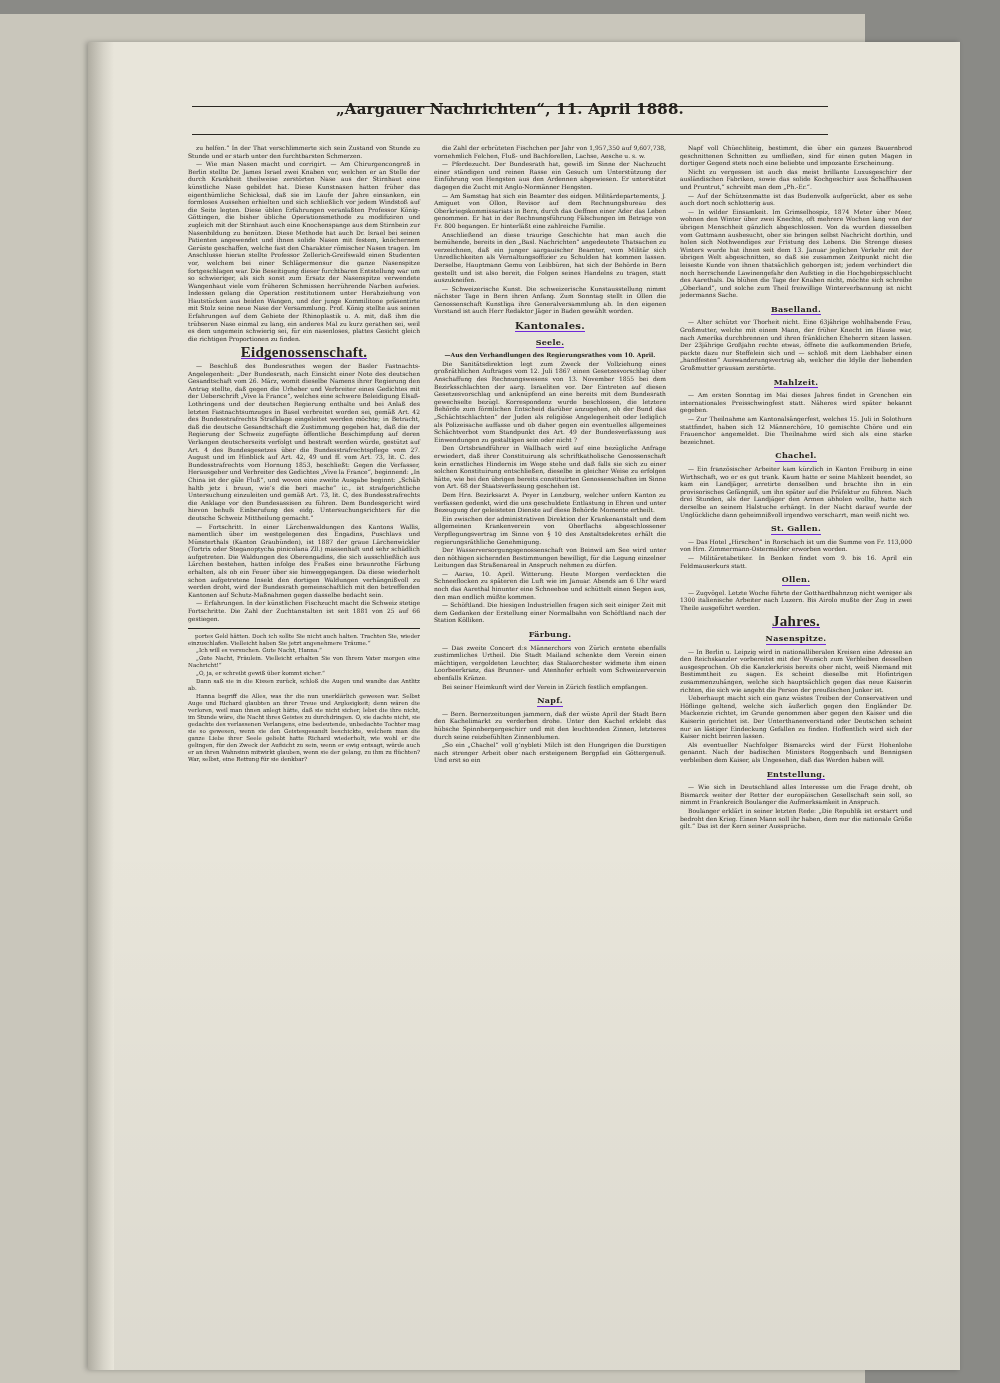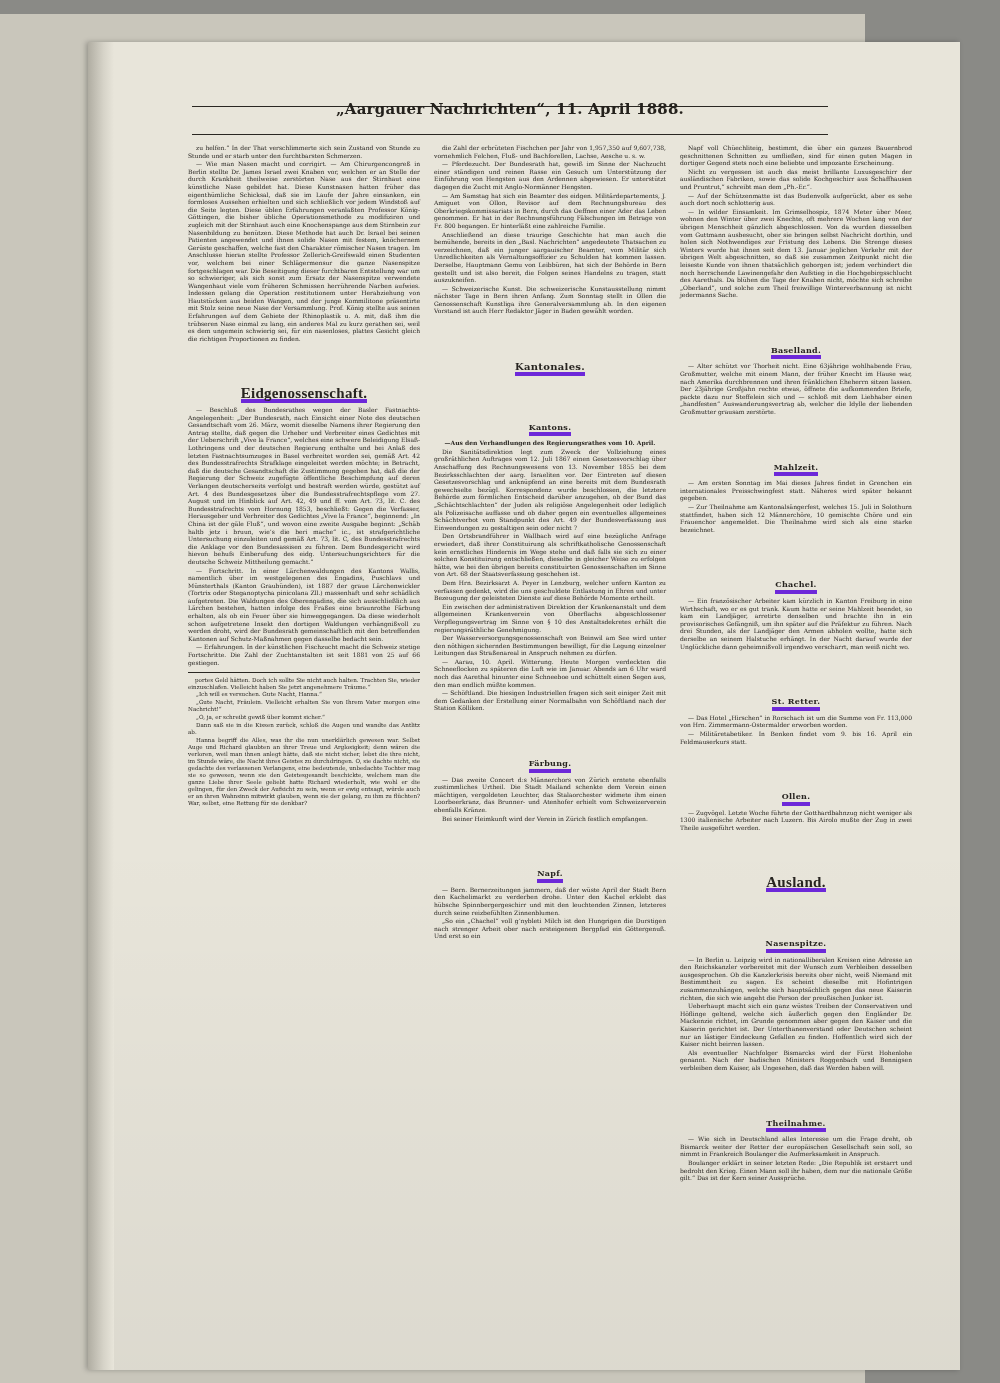--- a/index.html
+++ b/index.html
@@ -103,23 +103,22 @@
     font-weight: bold;
     text-align: center;
     margin: 7px 0 3px 0;
     letter-spacing: 0.3px;
   }
   .sechead.big { font-size: 15px; font-family: Liberation Serif, serif; }
   .sechead.mid { font-size: 10px; }
   .sechead.small { font-size: 8px; }
   .sechead .ul {
     display: inline-block;
-    border-bottom: 4px solid #6d28d9;
+    border-bottom: 1px solid #6d28d9;
     padding-bottom: 1px;
-    margin-top: 41px;
   }
   .b { font-weight: bold; }
   .feuilleton {
     border-top: 1px solid #2a2722;
     margin-top: 6px;
     padding-top: 4px;
     font-size: 5.6px;
     line-height: 7.0px;
   }
   .feuilleton p { margin: 0; text-indent: 7px; }
@@ -153,21 +152,21 @@
           <p class="" style="font-size: 5.6px; line-height: 7px;">Dann saß sie in die Kissen zurück, schloß die Augen und wandte das Antlitz ab.</p>
           <p class="" style="font-size: 5.6px; line-height: 7px;">Hanna begriff die Alles, was ihr die nun unerklärlich gewesen war. Selbst Auge und Richard glaubten an ihrer Treue und Arglosigkeit; denn wären die verloren, weil man ihnen anlegt hätte, daß sie nicht sicher, lebst die ihre nicht, im Stunde wäre, die Nacht ihres Geistes zu durchdringen. O, sie dachte nicht, sie gedachte des verlassenen Verlangens, eine bedeutende, unbedachte Tochter mag sie so gewesen, wenn sie den Geistesgesandt beschickte, welchem man die ganze Liebe ihrer Seele geliebt hatte Richard wiederholt, wie wohl er die gelingen, für den Zweck der Aufsicht zu sein, wenn er ewig entsagt, würde auch er an ihren Wahnsinn mitwirkt glauben, wenn sie der gelang, zu ihm zu flüchten? War, selbst, eine Rettung für sie denkbar?</p>
         </div>
       <div class="col" id="col-2">
           <p>die Zahl der erbrüteten Fischchen per Jahr von 1,957,350 auf 9,607,738, vornehmlich Felchen, Fluß- und Bachforellen, Lachse, Aesche u. s. w.</p>
           <p>— Pferdezucht. Der Bundesrath hat, gewiß im Sinne der Nachzucht einer ständigen und reinen Rasse ein Gesuch um Unterstützung der Einführung von Hengsten aus den Ardennen abgewiesen. Er unterstützt dagegen die Zucht mit Anglo-Normänner Hengsten.</p>
           <p>— Am Samstag hat sich ein Beamter des eidgen. Militärdepartements, J. Amiguet von Ollon, Revisor auf dem Rechnungsbureau des Oberkriegskommissariats in Bern, durch das Oeffnen einer Ader das Leben genommen. Er hat in der Rechnungsführung Fälschungen im Betrage von Fr. 800 begangen. Er hinterläßt eine zahlreiche Familie.</p>
           <p>Anschließend an diese traurige Geschichte hat man auch die bemühende, bereits in den „Basl. Nachrichten“ angedeutete Thatsachen zu verzeichnen, daß ein junger aargauischer Beamter, vom Militär sich Unredlichkeiten als Vernaltungsoffizier zu Schulden hat kommen lassen. Derselbe, Hauptmann Gemu von Leibbüren, hat sich der Behörde in Bern gestellt und ist also bereit, die Folgen seines Handelns zu tragen, statt auszukneifen.</p>
           <p>— Schweizerische Kunst. Die schweizerische Kunstausstellung nimmt nächster Tage in Bern ihren Anfang. Zum Sonntag stellt in Ollen die Genossenschaft Kunstliga ihre Generalversammlung ab. In den eigenen Vorstand ist auch Herr Redaktor Jäger in Baden gewählt worden.</p>
           <div class="sechead mid"><span class="ul">Kantonales.</span></div>
-          <div class="sechead small"><span class="ul">Kantons.</span></div>
+          <div class="sechead small"><span class="ul">Seele.</span></div>
           <p class="noind b" style="text-align: center;">—Aus den Verhandlungen des Regierungsrathes vom 10. April.</p>
           <p>Die Sanitätsdirektion legt zum Zweck der Vollziehung eines großräthlichen Auftrages vom 12. Juli 1867 einen Gesetzesvorschlag über Anschaffung des Rechnungswesens von 13. November 1855 bei dem Bezirksschlachten der aarg. Israeliten vor. Der Eintreten auf diesen Gesetzesvorschlag und anknüpfend an eine bereits mit dem Bundesrath gewechselte bezügl. Korrespondenz wurde beschlossen, die letztere Behörde zum förmlichen Entscheid darüber anzugehen, ob der Bund das „Schächtschlachten“ der Juden als religiöse Angelegenheit oder lediglich als Polizeisache auffasse und ob daher gegen ein eventuelles allgemeines Schächtverbot vom Standpunkt des Art. 49 der Bundesverfassung aus Einwendungen zu gestaltigen sein oder nicht ?</p>
           <p>Den Ortsbrandführer in Wallbach wird auf eine bezügliche Anfrage erwiedert, daß ihrer Constituirung als schriftkatholische Genossenschaft kein ernstliches Hindernis im Wege stehe und daß falls sie sich zu einer solchen Konstituirung entschließen, dieselbe in gleicher Weise zu erfolgen hätte, wie bei den übrigen bereits constituirten Genossenschaften im Sinne von Art. 68 der Staatsverfassung geschehen ist.</p>
           <p>Dem Hrn. Bezirksarzt A. Peyer in Lenzburg, welcher unfern Kanton zu verfassen gedenkt, wird die uns geschuldete Entlastung in Ehren und unter Bezeugung der geleisteten Dienste auf diese Behörde Momente ertheilt.</p>
           <p>Ein zwischen der administrativen Direktion der Krankenanstalt und dem allgemeinen Krankenverein von Oberflachs abgeschlossener Verpflegungsvertrag im Sinne von § 10 des Anstaltsdekretes erhält die regierungsräthliche Genehmigung.</p>
           <p>Der Wasserversorgungsgenossenschaft von Beinwil am See wird unter den nöthigen sichernden Bestimmungen bewilligt, für die Legung einzelner Leitungen das Straßenareal in Anspruch nehmen zu dürfen.</p>
           <p>— Aarau, 10. April. Witterung. Heute Morgen verdeckten die Schneeflocken zu späteren die Luft wie im Januar. Abends am 6 Uhr ward noch das Aarethal hinunter eine Schneeboe und schüttelt einen Segen aus, den man endlich müßte kommen.</p>
           <p>— Schöftland. Die hiesigen Industriellen fragen sich seit einiger Zeit mit dem Gedanken der Erstellung einer Normalbahn von Schöftland nach der Station Kölliken.</p>
           <div class="sechead small"><span class="ul">Färbung.</span></div>
           <p>— Das zweite Concert d:s Männerchors von Zürich erntete ebenfalls zustimmliches Urtheil. Die Stadt Mailand schenkte dem Verein einen mächtigen, vergoldeten Leuchter, das Stalaorchester widmete ihm einen Loorbeerkranz, das Brunner- und Atenhofer erhielt vom Schweizerverein ebenfalls Kränze.</p>
@@ -181,29 +180,29 @@
           <p>Nicht zu vergessen ist auch das meist brillante Luxusgeschirr der ausländischen Fabriken, sowie das solide Kochgeschirr aus Schaffhausen und Pruntrut,“ schreibt man dem „Ph.-Er.“.</p>
           <p>— Auf der Schützenmatte ist das Budenvolk aufgerückt, aber es sehe auch dort noch schlotterig aus.</p>
           <p>— In wilder Einsamkeit. Im Grimselhospiz, 1874 Meter über Meer, wohnen den Winter über zwei Knechte, oft mehrere Wochen lang von der übrigen Menschheit gänzlich abgeschlossen. Von da wurden diesselben vom Guttmann ausbesucht, ober sie bringen selbst Nachricht dorthin, und holen sich Nothwendiges zur Fristung des Lebens. Die Strenge dieses Winters wurde hat ihnen seit dem 13. Januar jeglichen Verkehr mit der übrigen Welt abgeschnitten, so daß sie zusammen Zeitpunkt nicht die leiseste Kunde von ihnen thatsächlich geborgen ist; jedem verhindert die noch herrschende Lawinengefahr den Aufstieg in die Hochgebirgsschlucht des Aarethals. Da blühen die Tage der Knaben nicht, möchte sich schreibe „Oberland“, und solche zum Theil freiwillige Winterverbannung ist nicht jedermanns Sache.</p>
           <div class="sechead small"><span class="ul">Baselland.</span></div>
           <p>— Alter schützt vor Thorheit nicht. Eine 63jährige wohlhabende Frau, Großmutter, welche mit einem Mann, der früher Knecht im Hause war, nach Amerika durchbrennen und ihren fränklichen Eheherrn sitzen lassen. Der 23jährige Großjahn rechte etwas, öffnete die aufkommenden Briefe, packte dazu nur Steffelein sich und — schloß mit dem Liebhaber einen „handfesten“ Auswanderungsvertrag ab, welcher die Idylle der liebenden Großmutter grausam zerstörte.</p>
           <div class="sechead small"><span class="ul">Mahlzeit.</span></div>
           <p>— Am ersten Sonntag im Mai dieses Jahres findet in Grenchen ein internationales Preisschwingfest statt. Näheres wird später bekannt gegeben.</p>
           <p>— Zur Theilnahme am Kantonalsängerfest, welches 15. Juli in Solothurn stattfindet, haben sich 12 Männerchöre, 10 gemischte Chöre und ein Frauenchor angemeldet. Die Theilnahme wird sich als eine starke bezeichnet.</p>
           <div class="sechead small"><span class="ul">Chachel.</span></div>
           <p>— Ein französischer Arbeiter kam kürzlich in Kanton Freiburg in eine Wirthschaft, wo er es gut trank. Kaum hatte er seine Mahlzeit beendet, so kam ein Landjäger, arretirte denselben und brachte ihn in ein provisorisches Gefängniß, um ihn später auf die Präfektur zu führen. Nach drei Stunden, als der Landjäger den Armen abholen wollte, hatte sich derselbe an seinem Halstuche erhängt. In der Nacht darauf wurde der Unglückliche dann geheimnißvoll irgendwo verscharrt, man weiß nicht wo.</p>
-          <div class="sechead small"><span class="ul">St. Retter.</span></div>
+          <div class="sechead small"><span class="ul">St. Gallen.</span></div>
           <p>— Das Hotel „Hirschen“ in Rorschach ist um die Summe von Fr. 113,000 von Hrn. Zimmermann-Ostermalder erworben worden.</p>
           <p>— Militäretabetiker. In Benken findet vom 9. bis 16. April ein Feldmauserkurs statt.</p>
           <div class="sechead small"><span class="ul">Ollen.</span></div>
           <p>— Zugvögel. Letzte Woche führte der Gotthardbahnzug nicht weniger als 1300 italienische Arbeiter nach Luzern. Bis Airolo mußte der Zug in zwei Theile ausgeführt werden.</p>
-          <div class="sechead big"><span class="ul">Ausland.</span></div>
+          <div class="sechead big"><span class="ul">Jahres.</span></div>
           <div class="sechead small"><span class="ul">Nasenspitze.</span></div>
           <p>— In Berlin u. Leipzig wird in nationalliberalen Kreisen eine Adresse an den Reichskanzler vorbereitet mit der Wunsch zum Verbleiben desselben ausgesprochen. Ob die Kanzlerkrisis bereits ober nicht, weiß Niemand mit Bestimmtheit zu sagen. Es scheint dieselbe mit Hofintrigen zusammenzuhängen, welche sich hauptsächlich gegen das neue Kaiserin richten, die sich wie angeht die Person der preußischen Junker ist.</p>
           <p>Ueberhaupt macht sich ein ganz wüstes Treiben der Conservativen und Höflinge geltend, welche sich äußerlich gegen den Engländer Dr. Mackenzie richtet, im Grunde genommen aber gegen den Kaiser und die Kaiserin gerichtet ist. Der Unterthanenverstand oder Deutschen scheint nur an lästiger Eindeckung Gefallen zu finden. Hoffentlich wird sich der Kaiser nicht beirren lassen.</p>
           <p>Als eventueller Nachfolger Bismarcks wird der Fürst Hohenlohe genannt. Nach der badischen Ministers Roggenbach und Bennigsen verbleiben dem Kaiser, als Ungesehen, daß das Werden haben will.</p>
-          <div class="sechead small"><span class="ul">Theilnahme.</span></div>
+          <div class="sechead small"><span class="ul">Entstellung.</span></div>
           <p>— Wie sich in Deutschland alles Interesse um die Frage dreht, ob Bismarck weiter der Retter der europäischen Gesellschaft sein soll, so nimmt in Frankreich Boulanger die Aufmerksamkeit in Anspruch.</p>
           <p>Boulanger erklärt in seiner letzten Rede: „Die Republik ist erstarrt und bedroht den Krieg. Einen Mann soll ihr haben, dem nur die nationale Größe gilt.“ Das ist der Kern seiner Aussprüche.</p>
         </div>
     </div>
   </div>
 </div>
 
 </body></html>

